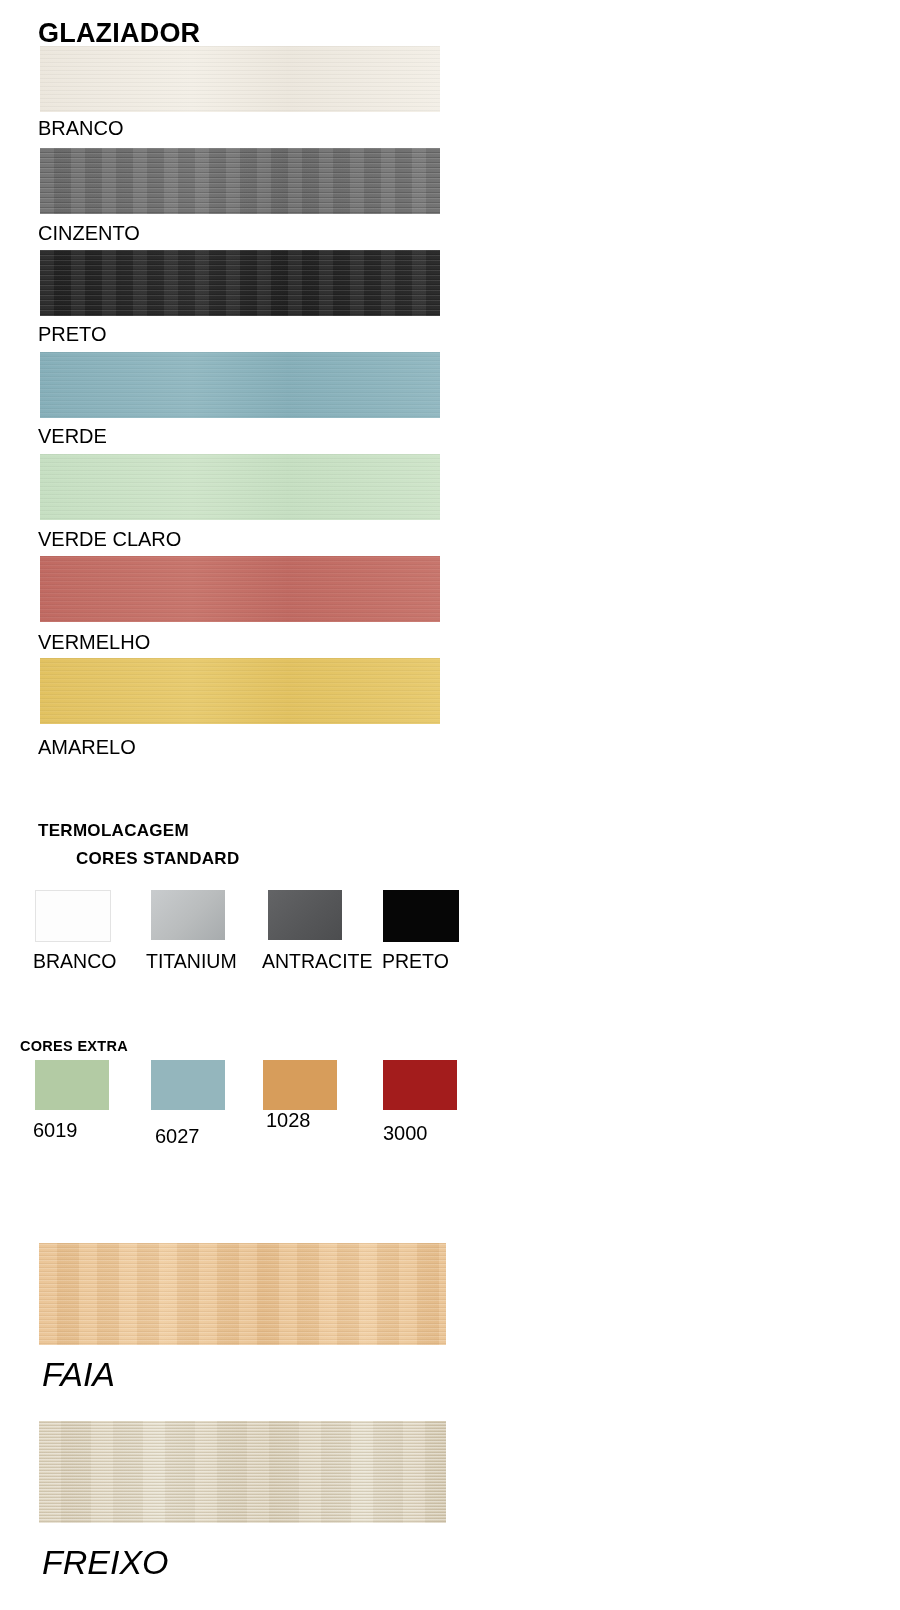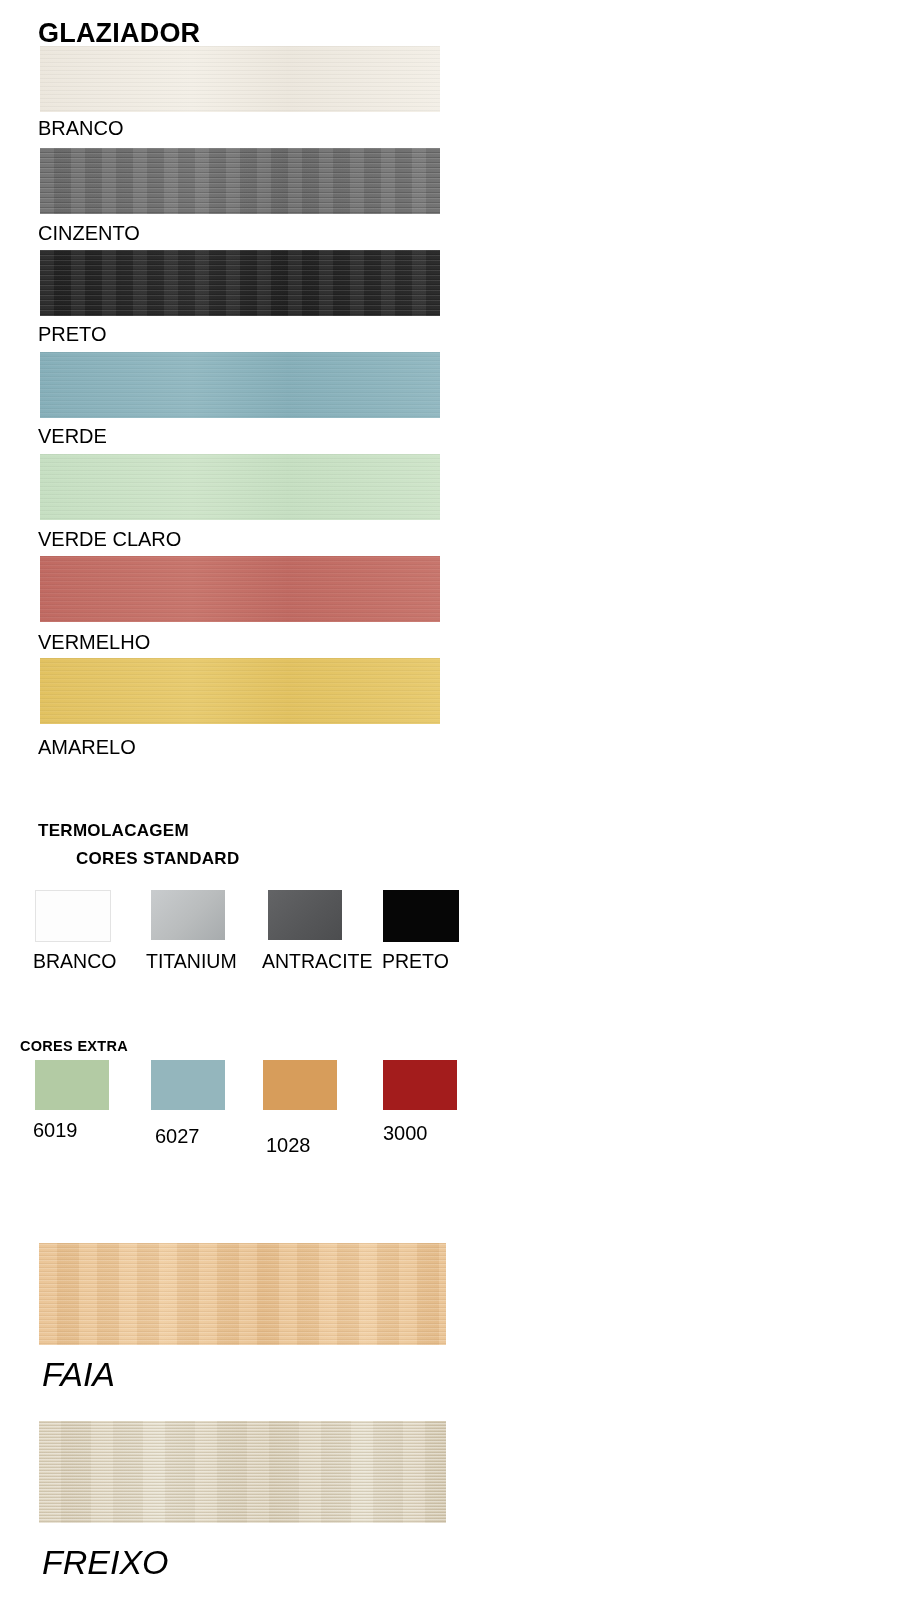--- a/index.html
+++ b/index.html
@@ -255,21 +255,21 @@
 
   <h3 class="section-title-sm" id="cores-extra-title">CORES EXTRA</h3>
 
   <div class="ce-swatch" id="ce-sw-0" style="left: 35px; background: rgb(179, 203, 164);"></div>
   <div class="ce-label" style="left:33px">6019</div>
 
   <div class="ce-swatch" id="ce-sw-1" style="left: 151px; background: rgb(148, 182, 189);"></div>
   <div class="ce-label" style="left:155px;top:336px">6027</div>
 
   <div class="ce-swatch" id="ce-sw-2" style="left: 263px; background: rgb(215, 157, 91);"></div>
-  <div class="ce-label" style="left:266px;top:345px">1028</div>
+  <div class="ce-label" style="left:266px;top:320px">1028</div>
 
   <div class="ce-swatch" id="ce-sw-3" style="left: 383px; background: rgb(163, 28, 28);"></div>
   <div class="ce-label" style="left:383px;top:333px">3000</div>
 
 </section>
 
 <section id="madeira-section">
 
 
   <div class="md-swatch grain-beech" id="md-sw-0" style="top: 78px; background: linear-gradient(90deg, rgb(234, 194, 145) 0%, rgb(240, 205, 160) 30%, rgb(234, 194, 145) 55%, rgb(240, 205, 160) 80%, rgb(234, 194, 145) 100%);"></div>

